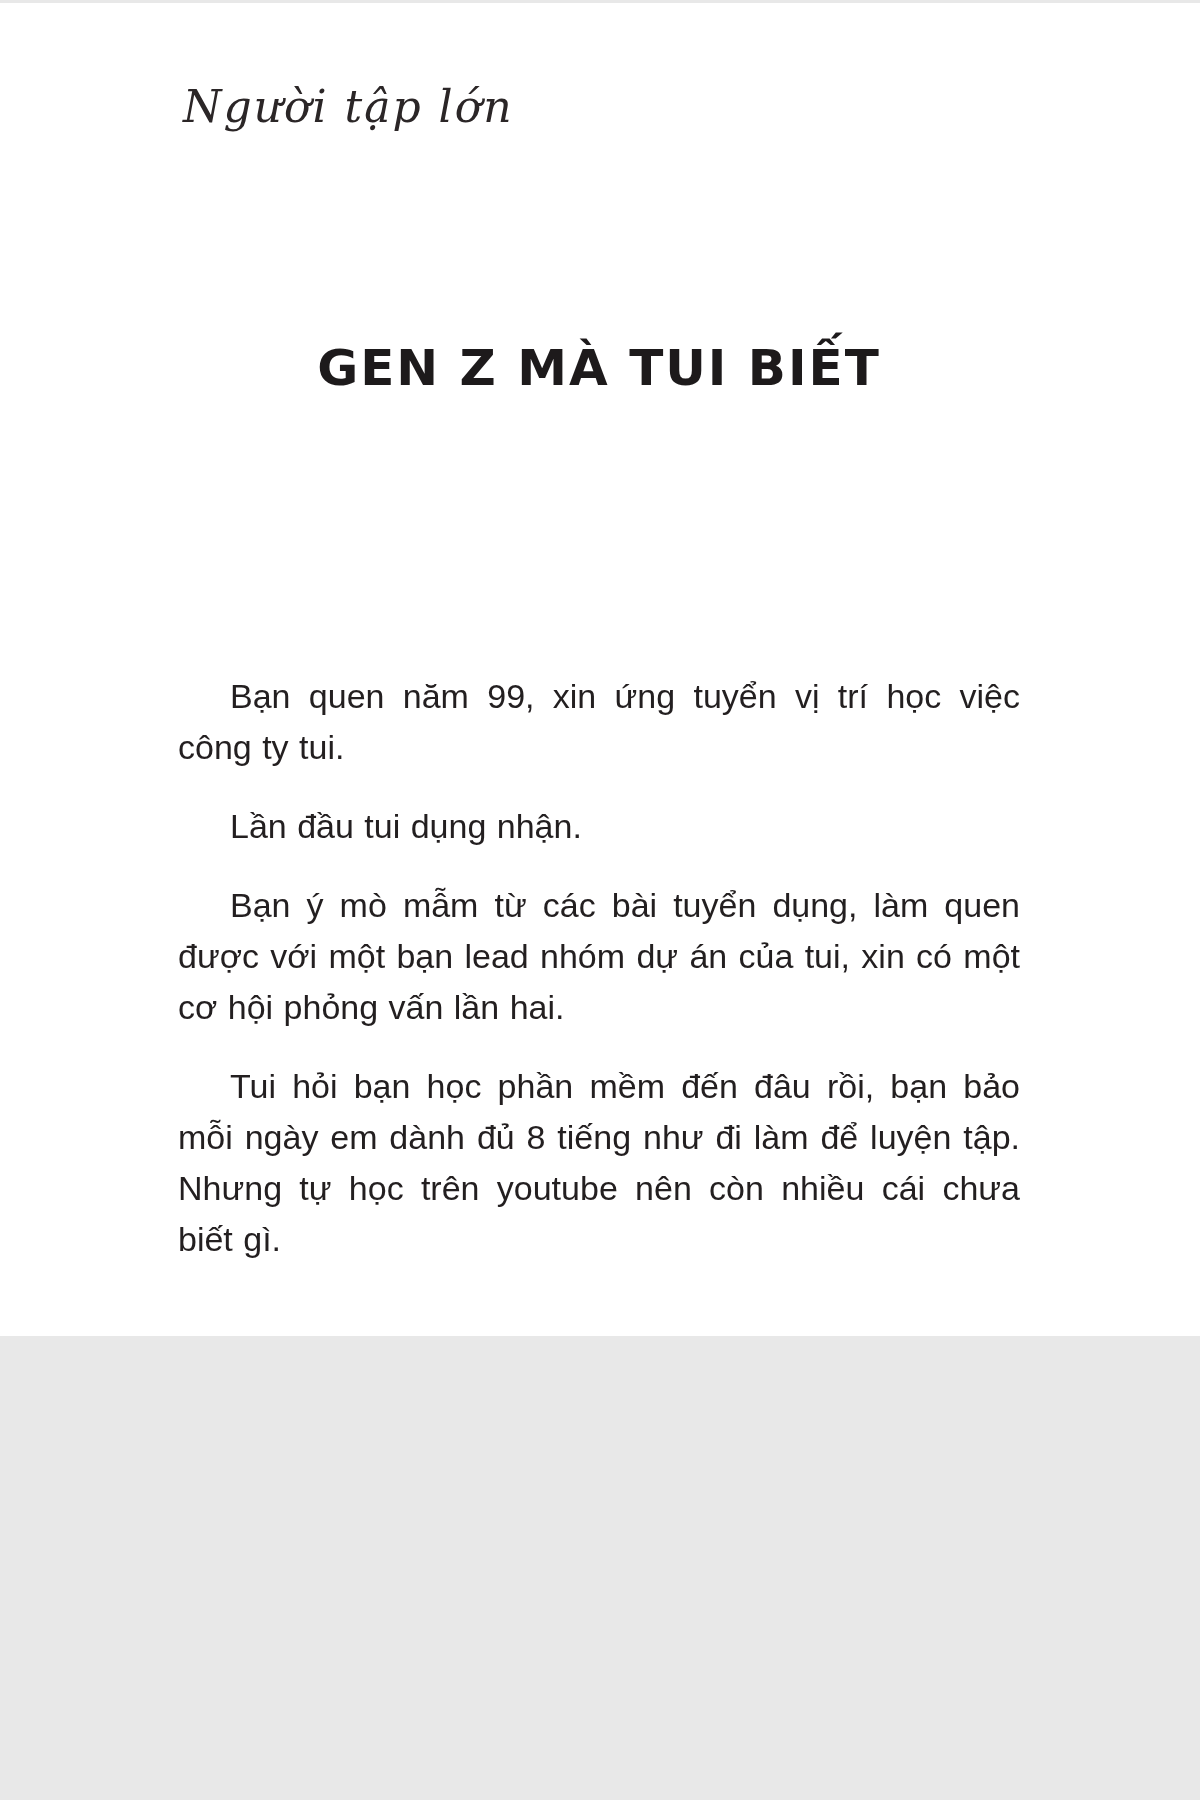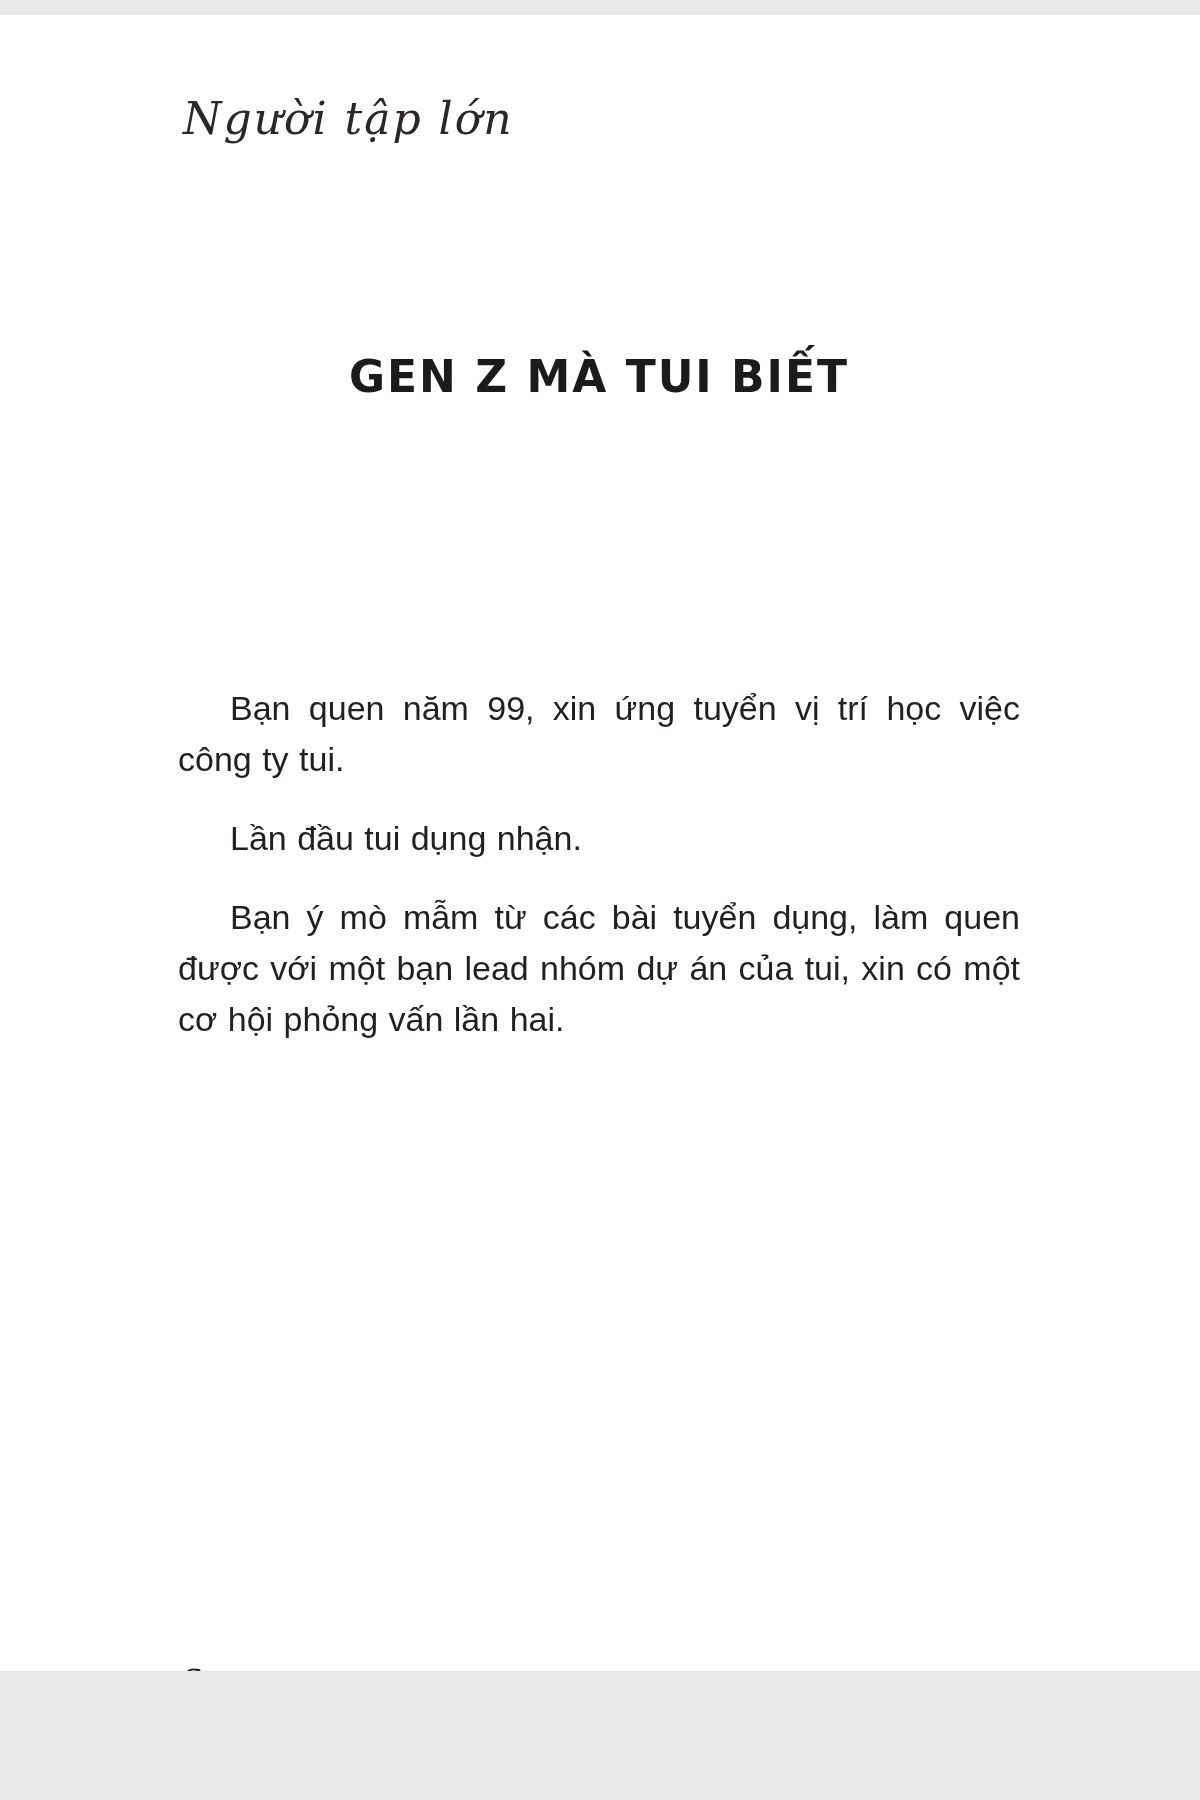--- a/index.html
+++ b/index.html
@@ -1,21 +1,21 @@
 <!DOCTYPE html>
 <html><head>
 <meta charset="utf-8">
 <style>
   * { margin: 0; padding: 0; box-sizing: border-box; }
   html, body { background: #e8e8e8; }
   .page {
     position: relative;
     width: 1200px;
-    height: 1656px;
-    margin: 15px auto;
+    height: 1333px;
+    margin: 3px auto;
     background: #ffffff;
     color: #231f20;
     overflow: hidden;
   }
   .running-header {
     position: absolute;
     left: 183px;
     top: 78px;
     font-family: "DejaVu Serif", serif;
     font-style: italic;
@@ -25,21 +25,21 @@
     white-space: nowrap;
   }
   .chapter-title {
     position: absolute;
     left: 178px;
     top: 336px;
     width: 842px;
     text-align: center;
     font-family: "DejaVu Sans", sans-serif;
     font-weight: 900;
-    font-size: 44px;
+    font-size: 50px;
     letter-spacing: 2px;
     color: #1d1a1b;
     white-space: nowrap;
   }
   .body-text {
     position: absolute;
     left: 178px;
     top: 668px;
     width: 842px;
     font-family: "Liberation Sans", sans-serif;
@@ -68,17 +68,18 @@
 <div class="page">
 
   <div class="running-header">Người tập lớn</div>
 
   <h1 class="chapter-title">GEN Z MÀ TUI BIẾT</h1>
 
   <div class="body-text">
     <p>Bạn quen năm 99, xin ứng tuyển vị trí học việc công ty tui.</p>
     <p>Lần đầu tui dụng nhận.</p>
     <p>Bạn ý mò mẫm từ các bài tuyển dụng, làm quen được với một bạn lead nhóm dự án của tui, xin có một cơ hội phỏng vấn lần hai.</p>
+    <p>Tui hỏi bạn học phần mềm đến đâu rồi, bạn bảo mỗi ngày em dành đủ 8 tiếng như đi làm để luyện tập. Nhưng tự học trên youtube nên còn nhiều cái chưa biết gì.</p>
   </div>
 
   <div class="page-number">6</div>
 
 </div>
 
 </body></html>

